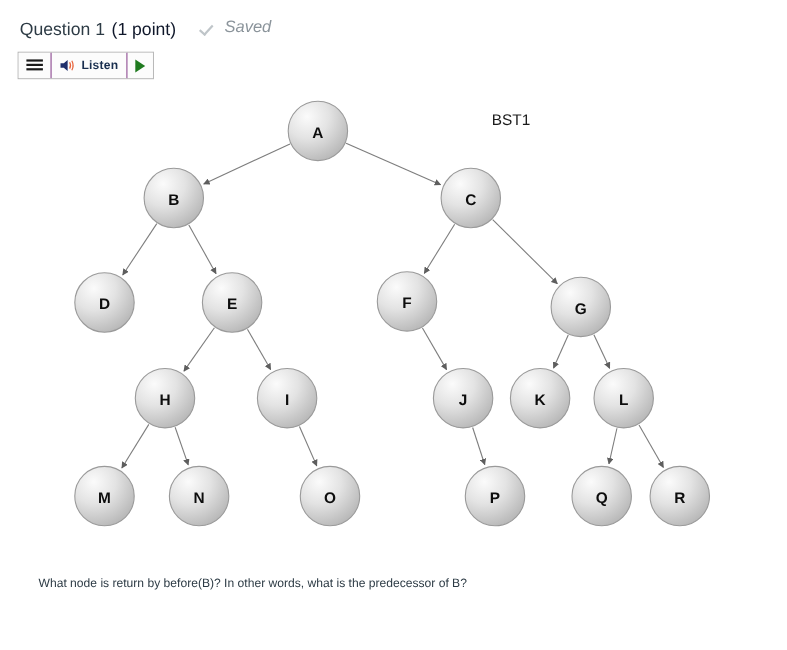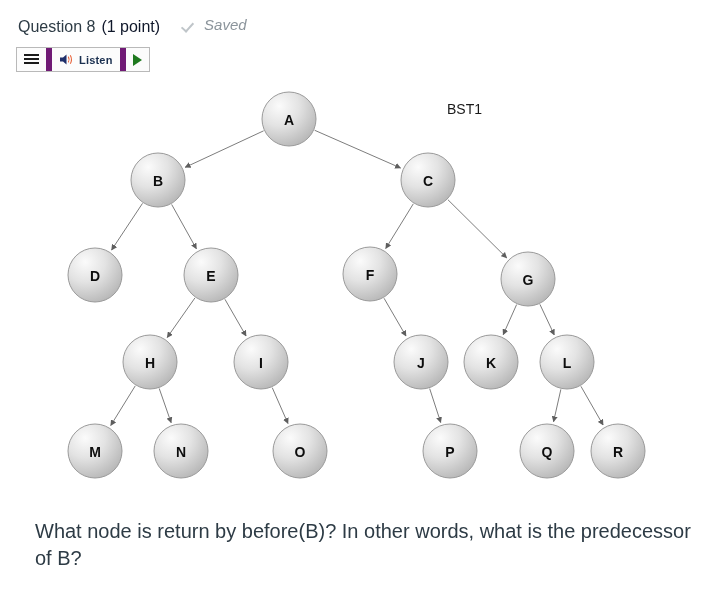--- a/index.html
+++ b/index.html
@@ -75,21 +75,21 @@
   }
   .tb-btn {
     display: flex;
     align-items: center;
     justify-content: center;
     padding: 0 7px;
     background: #fcfcfc;
     box-sizing: border-box;
   }
   .tb-sep {
-    border-right: 6px solid #701a75;
+    border-right: 1px solid #701a75;
   }
   #menu-icon {
     display: inline-block;
     width: 15px;
     height: 12px;
     position: relative;
   }
   #menu-icon span {
     position: absolute;
     left: 0;
@@ -153,30 +153,30 @@
     font-size: 14px;
     fill: #1a1a1a;
   }
 
   
   #question-text {
     position: absolute;
     left: 35px;
     top: 518px;
     width: 660px;
-    font-size: 20px;
+    font-size: 11px;
     line-height: 27px;
     color: #2d3b45;
   }
 </style>
 </head>
 <body>
 
 <div id="question-header">
-  <span>Question 8</span>
+  <span>Question 1</span>
   <span id="question-points">(1 point)</span>
   <span id="saved-status">
     <span id="saved-check"></span>
     <span id="saved-label">Saved</span>
   </span>
 </div>
 
 <div id="readaloud-toolbar">
   <div class="tb-btn tb-sep">
     <span id="menu-icon">

